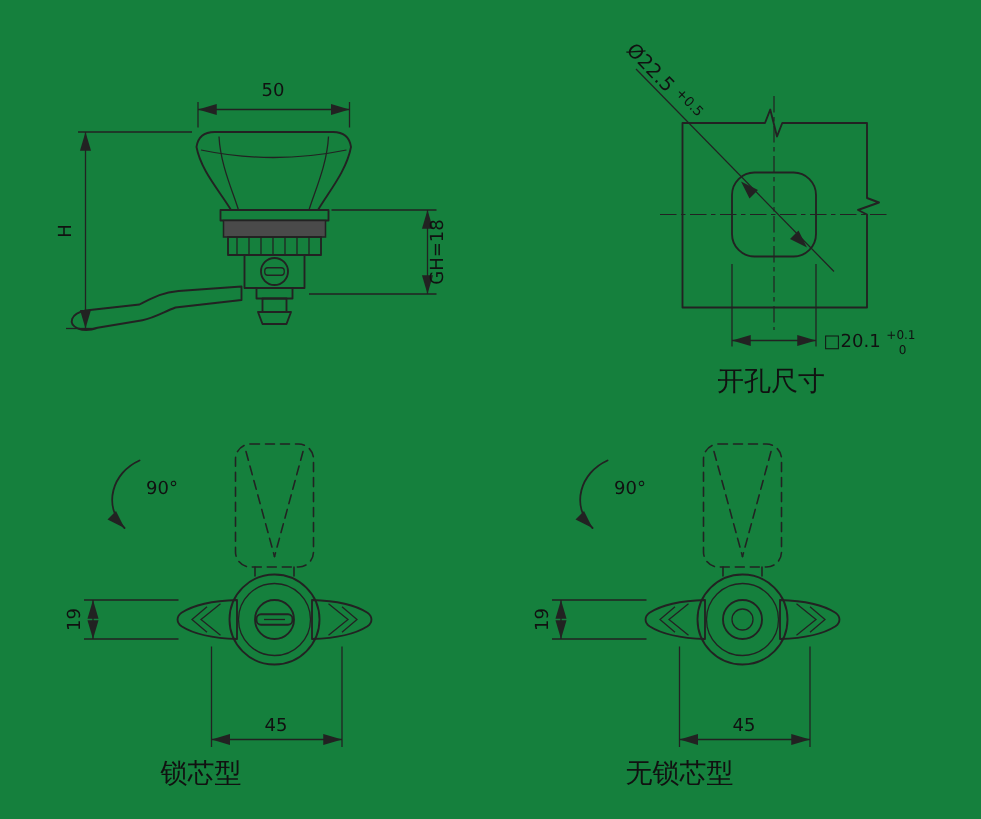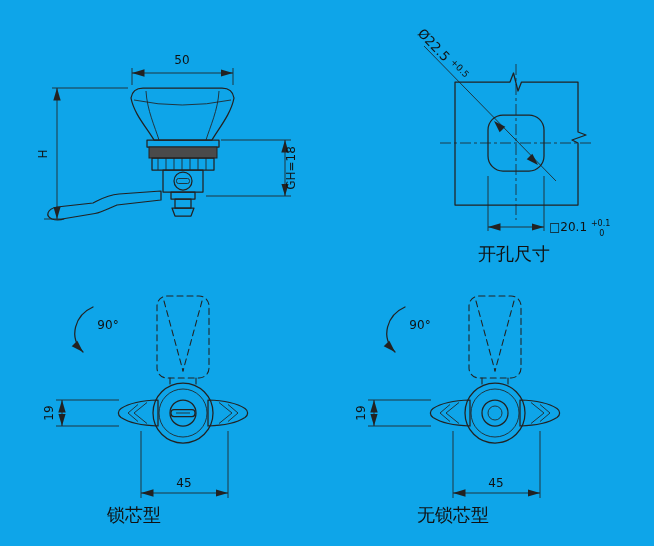--- a/index.html
+++ b/index.html
@@ -1,17 +1,17 @@
 <!DOCTYPE html>
 <html><head>
 <meta charset="utf-8">
 <style>
   html,body { margin:0; padding:0; background:#ffffff; }
   .canvas {
-    width:654px; height:546px; position:relative; background:#0ea5e9;
+    width:654px; height:546px; position:relative; background:#15803d;
     font-family:"DejaVu Sans", sans-serif;
   }
   svg { display:block; }
   svg text {
     fill:#111111; stroke:none;
     font-family:"DejaVu Sans", sans-serif;
   }
   .obj  { stroke:#222222; stroke-width:1.25; fill:none; stroke-linejoin:round; stroke-linecap:round; }
   .thin { stroke:#222222; stroke-width:0.85; fill:none; }
   .dash { stroke:#222222; stroke-width:1.05; fill:none; stroke-dasharray:6 4; stroke-linecap:round; }

